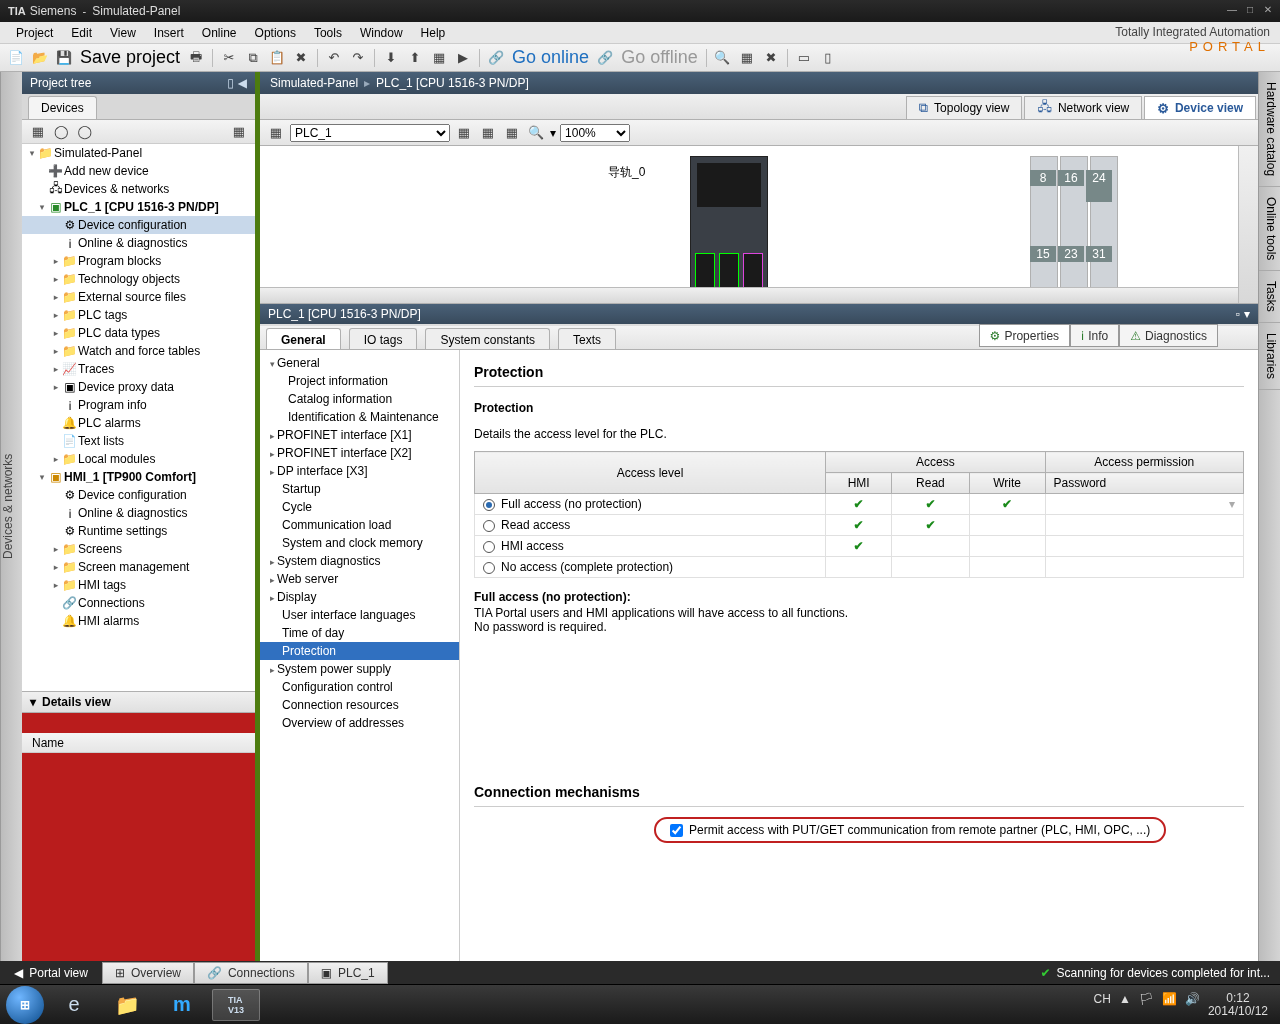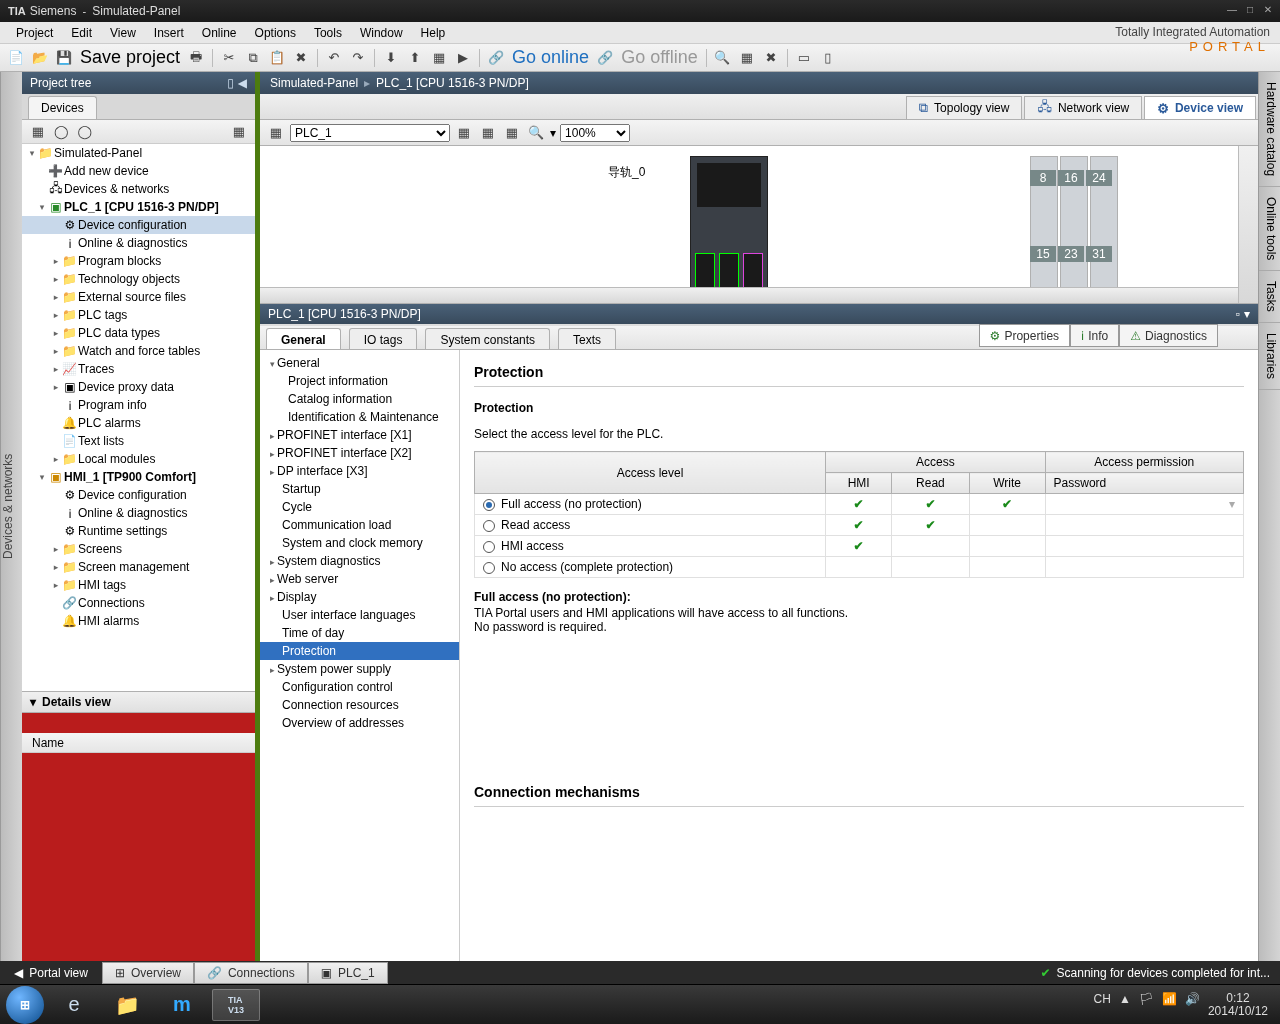--- a/index.html
+++ b/index.html
@@ -400,21 +400,21 @@
             <div></div>
             <div class="pink"></div>
           </div>
       </div>
       <div class="slot s1"></div>
       <div class="slot s2"></div>
       <div class="slot s3"></div>
       <div style="position:absolute; left:770px; top:24px; display:flex; gap:2px;">
         <div style="width:26px;height:16px;background:#788;color:#fff;text-align:center;line-height:16px">8</div>
         <div style="width:26px;height:16px;background:#788;color:#fff;text-align:center;line-height:16px">16</div>
-        <div style="width:26px;height:16px;background:#788;color:#fff;text-align:center;line-height:16px">24</div>
+        <div style="width:26px;height:32px;background:#788;color:#fff;text-align:center;line-height:16px">24</div>
       </div>
       <div style="position:absolute; left:770px; top:100px; display:flex; gap:2px;">
         <div style="width:26px;height:16px;background:#788;color:#fff;text-align:center;line-height:16px">15</div>
         <div style="width:26px;height:16px;background:#788;color:#fff;text-align:center;line-height:16px">23</div>
         <div style="width:26px;height:16px;background:#788;color:#fff;text-align:center;line-height:16px">31</div>
       </div>
       <div class="hscroll"></div>
       <div class="sidebtns"></div>
     </div>
 
@@ -467,21 +467,21 @@
         <div class="pn-row" style="padding-left:22px">Time of day</div>
         <div class="pn-row sel" style="padding-left:22px">Protection</div>
         <div class="pn-row exp">System power supply</div>
         <div class="pn-row" style="padding-left:22px">Configuration control</div>
         <div class="pn-row" style="padding-left:22px">Connection resources</div>
         <div class="pn-row" style="padding-left:22px">Overview of addresses</div>
       </div>
       <div class="prop-content">
         <div class="sect-title">Protection</div>
         <div class="sect-sub">Protection</div>
-        <div class="instr">Select the access level for the PLC.</div>
+        <div class="instr">Details the access level for the PLC.</div>
         <table class="access-table">
           <tbody>
               <tr>
             <th rowspan="2">Access level</th>
             <th colspan="3">Access</th>
             <th rowspan="1">Access permission</th>
           </tr>
           <tr>
             <th>HMI</th>
             <th>Read</th>
@@ -518,20 +518,24 @@
               </tr>
         </tbody>
           </table>
         <div class="desc-block">
           <b>Full access (no protection):</b>
           <span>TIA Portal users and HMI applications will have access to all functions.</span><br>
           <span>No password is required.</span>
         </div>
         <div style="height:110px"></div>
         <div class="conn-title">Connection mechanisms</div>
+        <div class="highlight-box">
+          <input type="checkbox" checked="" style="">
+          <span>Permit access with PUT/GET communication from remote partner (PLC, HMI, OPC, ...)</span>
+        </div>
       </div>
     </div>
   </div>
 
   <div class="rrail">
     <div class="rtab-v">Hardware catalog</div>
     <div class="rtab-v">Online tools</div>
     <div class="rtab-v">Tasks</div>
     <div class="rtab-v">Libraries</div>
   </div>

